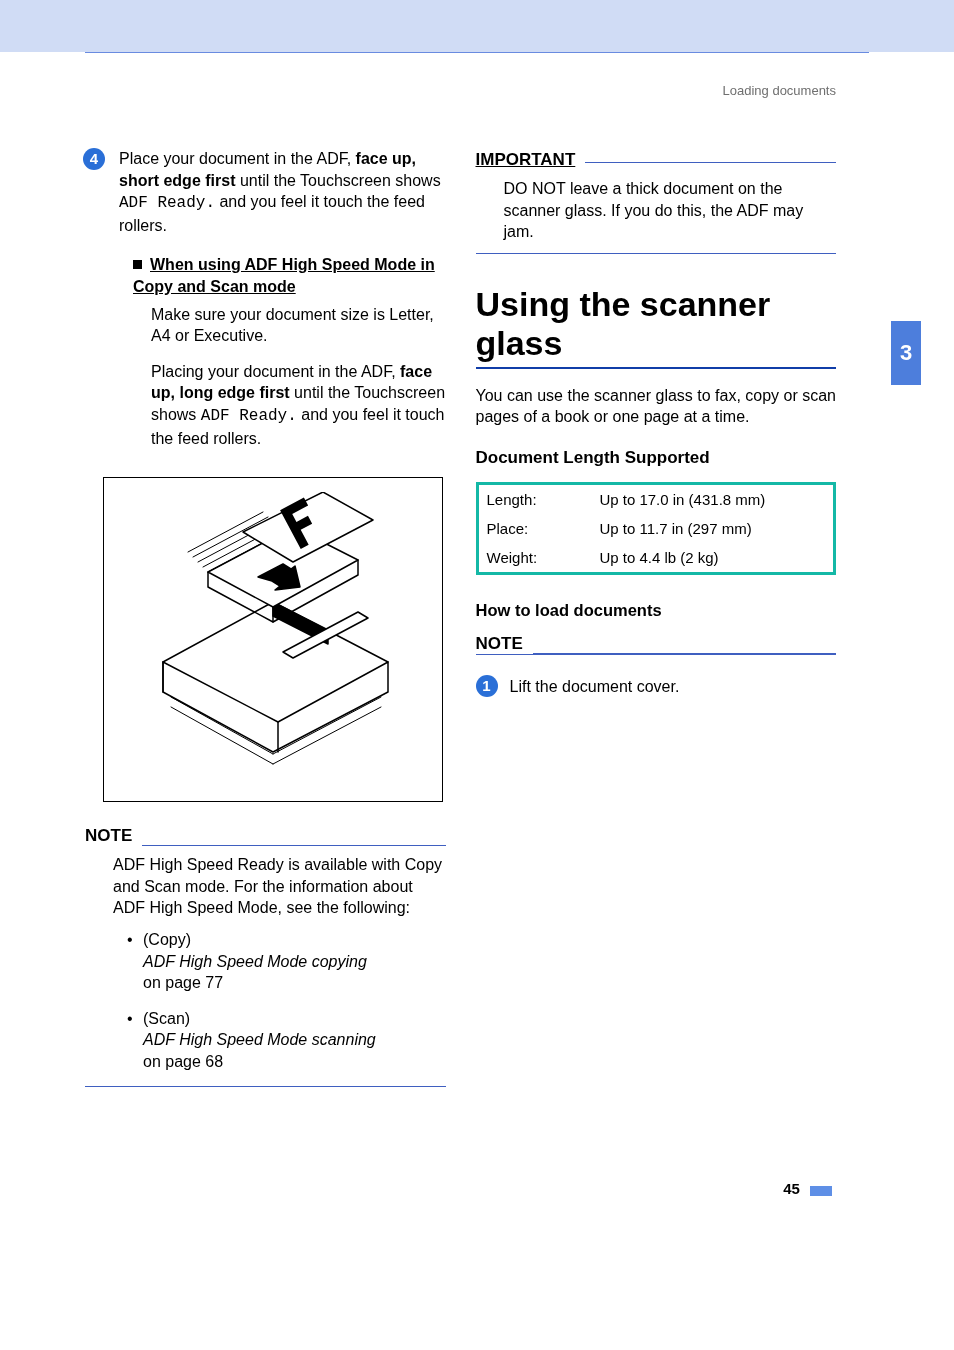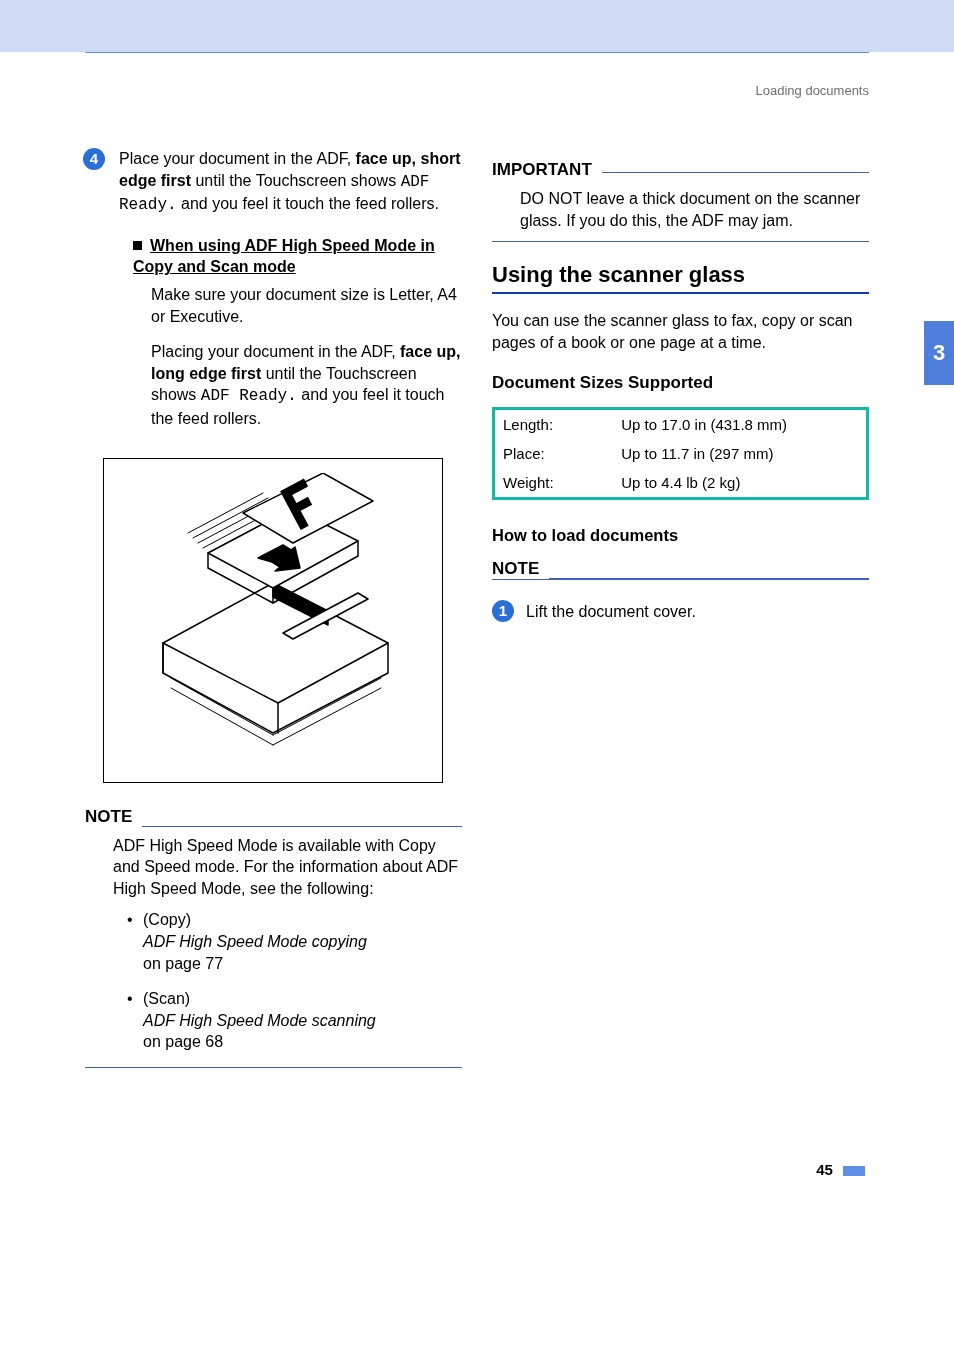--- a/index.html
+++ b/index.html
@@ -8,21 +8,21 @@
       font-size: 16px;
       color: #000;
       background: #fff;
       width: 954px;
       position: relative;
     }
     .top-bar { height: 52px; background: #d0dcf5; }
     .top-rule { border-bottom: 1px solid #698be0; margin: 0 85px; }
     .page {
       position: relative;
-      padding: 0 85px 60px 85px;
+      padding: 0 118px 60px 85px;
     }
     .header-right {
       text-align: right;
       font-size: 13px;
       color: #6f6f6f;
       padding: 30px 0 50px 0;
     }
     .columns { display: flex; gap: 30px; }
     .col { flex: 1; position: relative; }
     .col-left { position: relative; }
@@ -55,21 +55,21 @@
       display:flex; align-items:flex-end; margin-top: 10px;
     }
     .callout-title { font-weight: bold; font-size: 17px; margin-right: 10px; }
     .callout-rule { flex:1; border-top: 1px solid #3f5fc0; height:1px; margin-top:5px; }
     .callout-body { margin: 8px 0 10px 28px; line-height: 1.35; }
     .callout-end { border-top: 1px solid #3f5fc0; height:1px; }
     .bullet-list { list-style: none; margin: 10px 0 10px 10px; }
     .bullet-list li { position: relative; padding-left: 20px; margin-bottom: 14px; line-height:1.35;}
     .bullet-list li::before { content:"•"; position:absolute; left:4px; font-size:16px; }
     .italic { font-style: italic; }
-    .h2 { font-size: 22px; font-weight: bold; margin: 20px 0 4px 0; }
+    .h2 { font-size: 34px; font-weight: bold; margin: 31px 0 4px 0; }
     .h2-rule { border-bottom: 2px solid #103da8; margin-bottom: 16px; }
     .body-p { line-height: 1.35; margin-bottom: 20px; }
     .h3 { font-size: 17px; font-weight: bold; margin: 20px 0 14px 0; }
     .h4 { font-size: 16.5px; font-weight: bold; margin: 26px 0 14px 0; }
     .spec-table {
       border: 3px solid #14b8a6; border-collapse: collapse; width:100%;
       font-size: 15px;
     }
     .spec-table td { padding: 6px 8px; }
     .spec-table td:first-child { width: 32%; }
@@ -89,21 +89,21 @@
       position: absolute;
       bottom: 30px; right: 4px;
       font-weight: bold; font-size: 15px;
     }
     .page-num-tick {
       display:inline-block; width: 22px; height: 10px;
       background: #5e8fe6; vertical-align: middle; margin-left: 6px;
       position: relative; top: 0px;
     }
     .footer-row { position: relative; height: 60px; margin-top: 80px;}
-    .important-head { display:flex; align-items:center; margin-top: 12px;}
+    .important-head { display:flex; align-items:center; margin-top: 2px; text-decoration: underline;}
     .col-right .callout-title { font-size: 17px;}
   </style>
 </head>
 <body>
 
 <div class="top-bar"></div>
 <div class="top-rule"></div>
 
 <div class="page">
   <div class="header-right">Loading documents</div>
@@ -162,21 +162,21 @@
           </g>
         </svg>
       </div>
 
       <div>
         <div class="callout-head">
           <div class="callout-title">NOTE</div>
           <div class="callout-rule"></div>
         </div>
         <div class="callout-body">
-          <div>ADF High Speed Mode is available with Copy and Speed mode. For the information about ADF High Speed Mode, see the following:</div>
+          <div>ADF High Speed Ready is available with Copy and Scan mode. For the information about ADF High Speed Mode, see the following:</div>
           <ul class="bullet-list">
             <li>
               <span>(Copy)</span><br>
               <span class="italic">ADF High Speed Mode copying</span><br>
               <span>on page 77</span>
             </li>
             <li>
               <span>(Scan)</span><br>
               <span class="italic">ADF High Speed Mode scanning</span><br>
               <span>on page 68</span>
@@ -198,21 +198,21 @@
         </div>
         <div class="callout-body">DO NOT leave a thick document on the scanner glass. If you do this, the ADF may jam.</div>
         <div class="callout-end"></div>
       </div>
 
       <div class="h2">Using the scanner glass</div>
       <div class="h2-rule"></div>
 
       <div class="body-p">You can use the scanner glass to fax, copy or scan pages of a book or one page at a time.</div>
 
-      <div class="h3">Document Sizes Supported</div>
+      <div class="h3">Document Length Supported</div>
 
       <table class="spec-table">
         <tbody>
             <tr>
           <td>Length:</td>
           <td>Up to 17.0 in (431.8 mm)</td>
         </tr>
         <tr>
           <td>Place:</td>
           <td>Up to 11.7 in (297 mm)</td>

